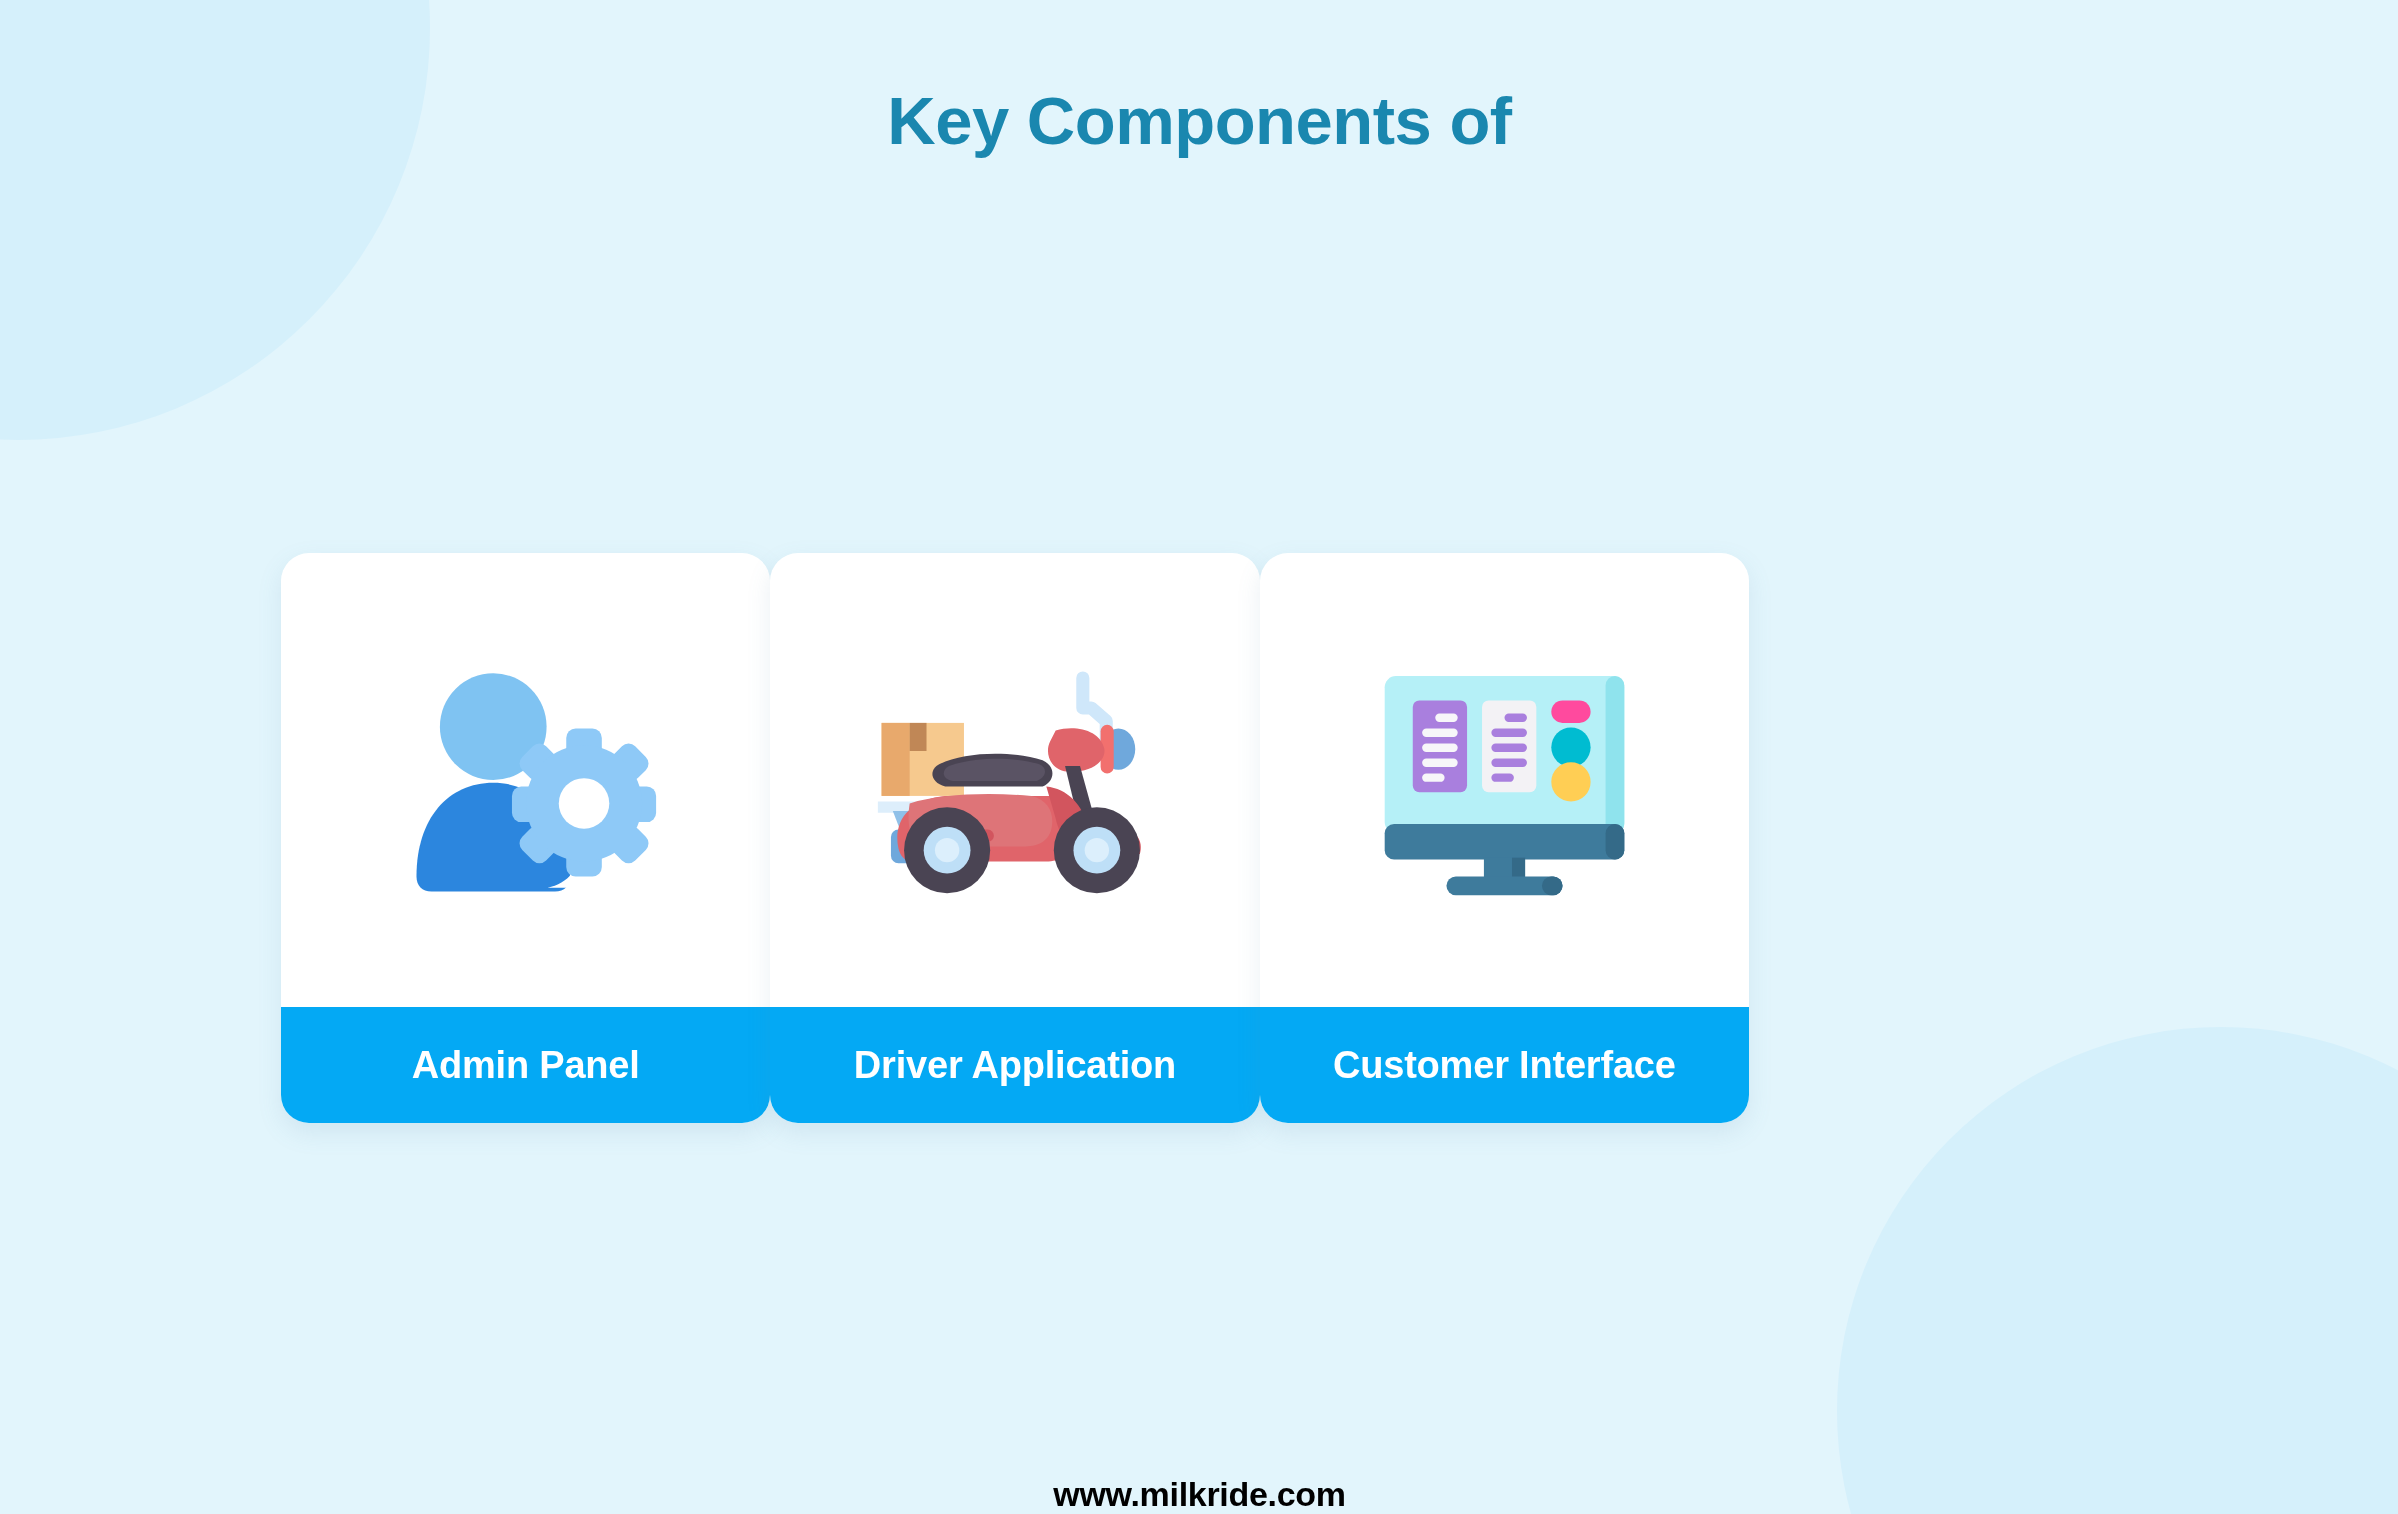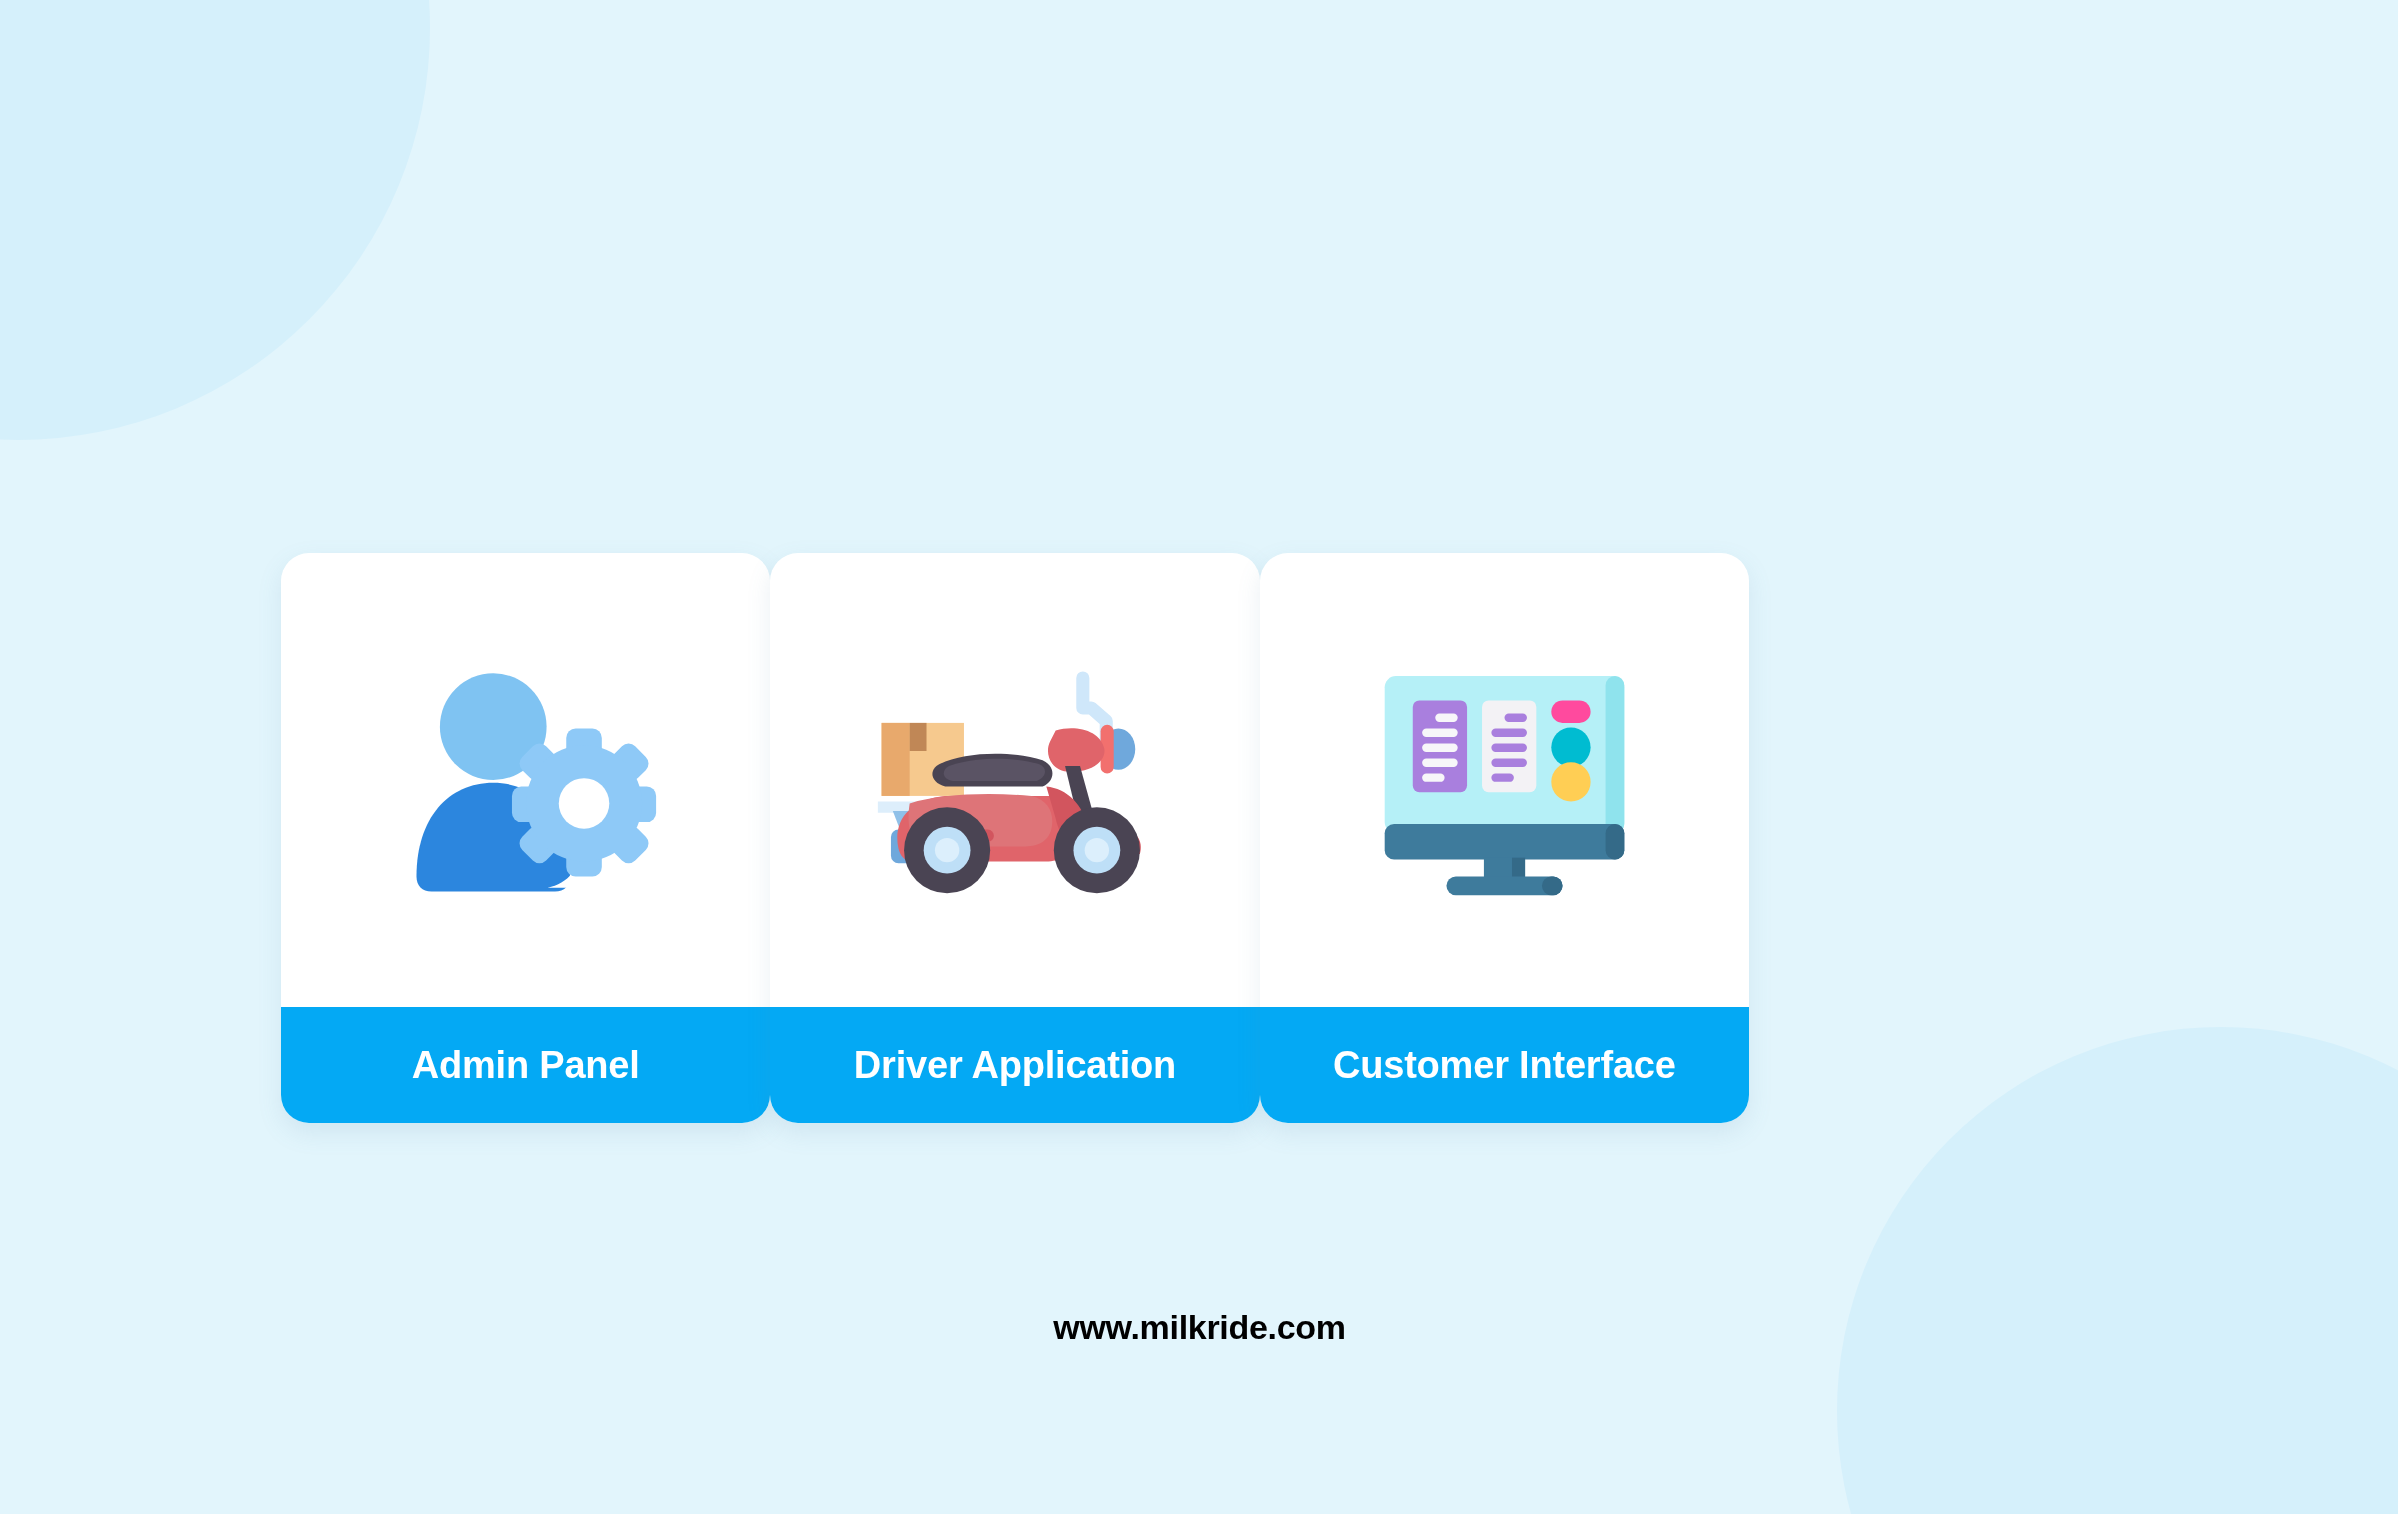--- a/index.html
+++ b/index.html
@@ -81,40 +81,41 @@
     letter-spacing:-0.2px;
   }
 
   
   .footer {
     position:absolute;
     bottom:0; left:0;
     width:100%;
     height:206px;
     display:flex;
-    align-items:flex-start;
+    align-items:flex-end;
     justify-content:center;
     z-index:3;
   }
   .footer-url {
     color:#000000;
     font-size:34px;
     font-weight:bold;
     letter-spacing:-0.3px;
   }
 
   svg { display:block; }
 </style>
 </head>
 <body>
 
 <div class="bg-circle" id="circle-tl"></div>
 <div class="bg-circle" id="circle-br"></div>
 
 <div class="title-wrap">
+  <span class="title-line">Key Components of</span>
 </div>
 
 <div class="cards">
 
   <div class="card">
     <div class="card-icon-area">
       <span>
         <svg width="272" height="234" viewBox="0 0 290 250">
 
           <circle cx="110" cy="68" r="57" fill="#7FC3F2"></circle>

